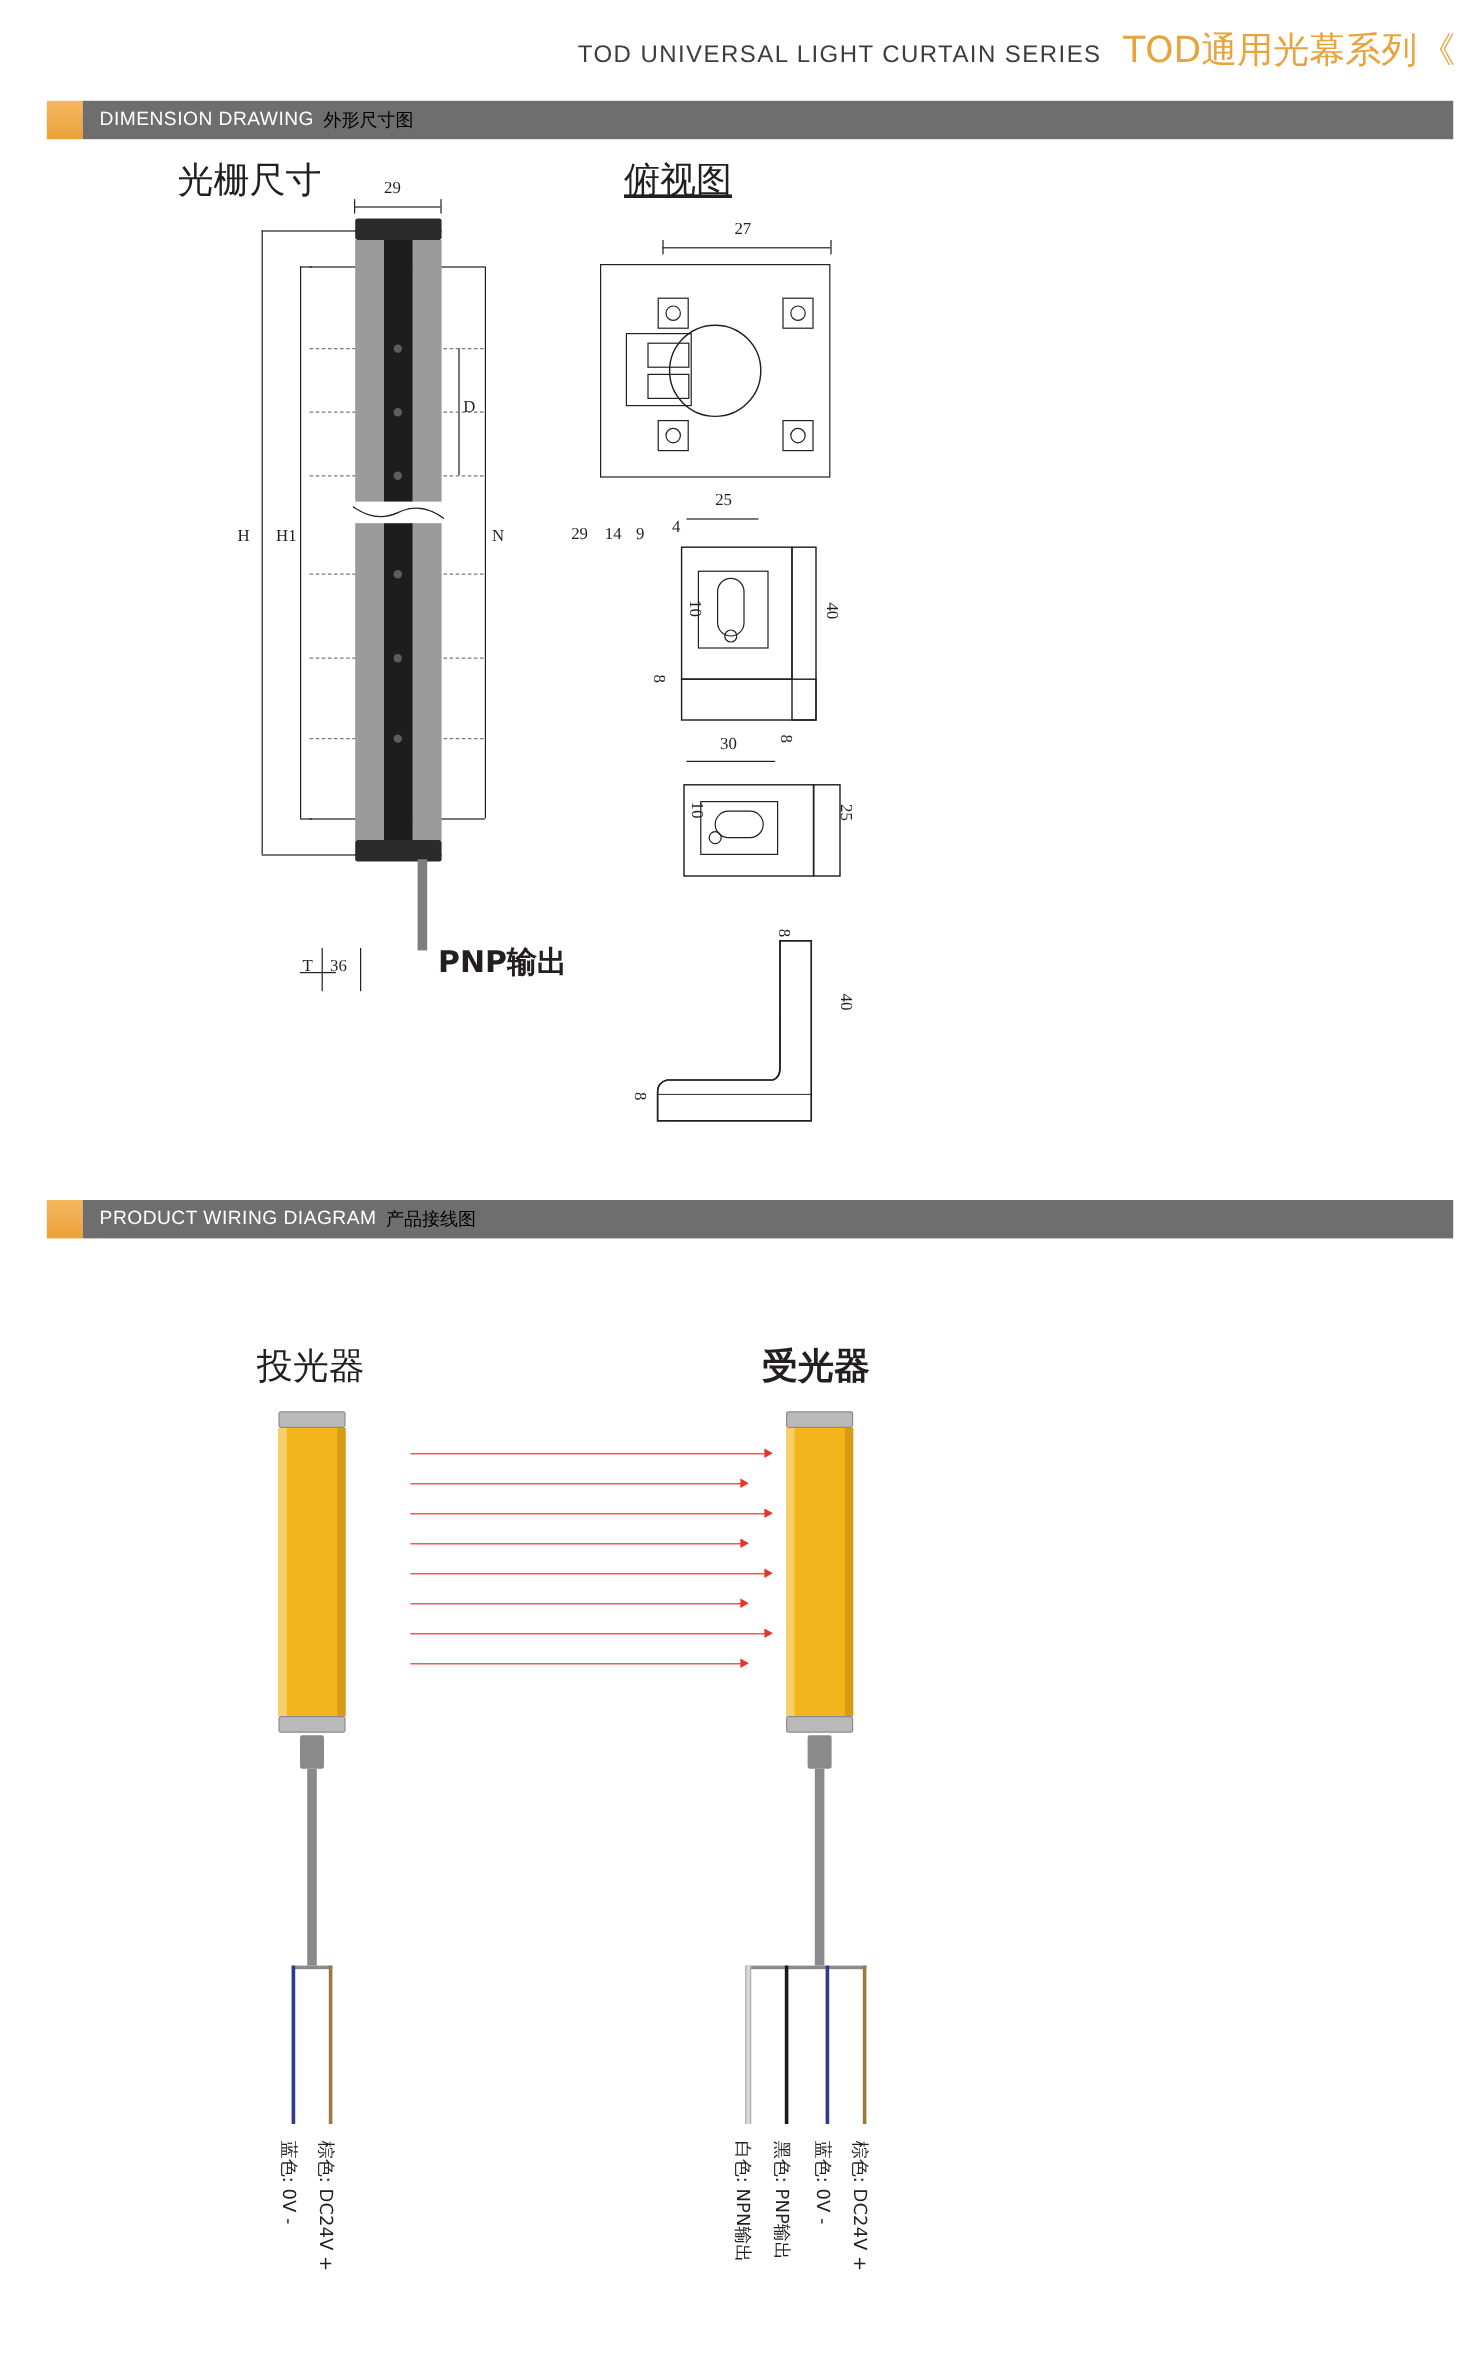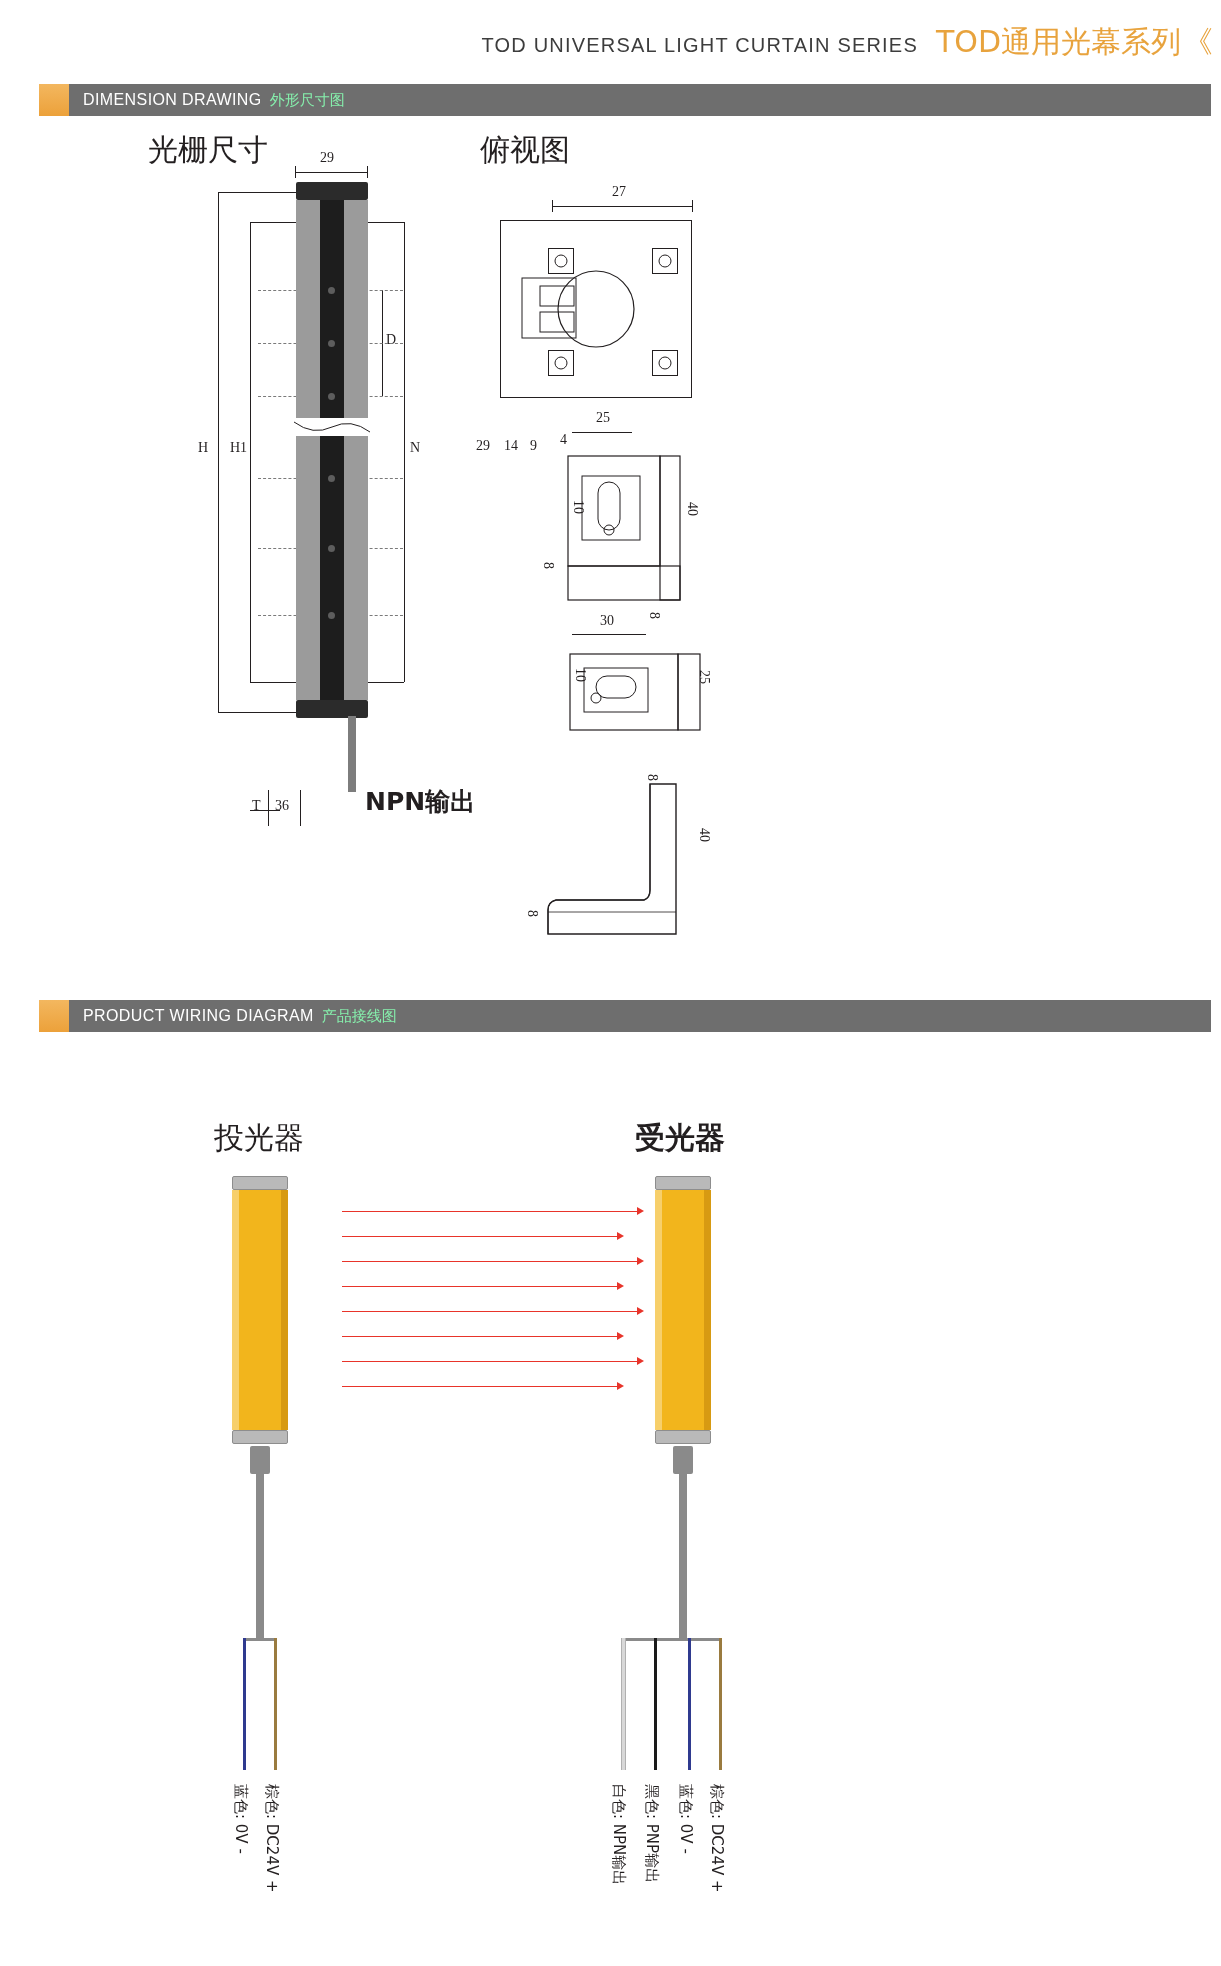--- a/index.html
+++ b/index.html
@@ -72,21 +72,21 @@
     align-items:center;
     padding-left:14px;
     box-sizing:border-box;
   }
   .section-bar .label-en{
     color:#ffffff;
     font-size:16px;
     letter-spacing:.4px;
   }
   .section-bar .label-cn{
-    color:#86efac;
+    color:#000000;
     font-size:15px;
     margin-left:8px;
     font-family:"DejaVu Sans", sans-serif;
   }
 
   
   .cn-title{
     position:absolute;
     font-family:"DejaVu Sans", sans-serif;
     font-size:30px;
@@ -177,22 +177,22 @@
     <div class="tab"></div>
     <div class="barbody">
       <span class="label-en">DIMENSION DRAWING</span>
       <span class="label-cn">外形尺寸图</span>
     </div>
   </div>
 
   <div class="dim-area">
 
     <div class="cn-title" style="left:148px; top:20px;">光栅尺寸</div>
-    <div class="cn-title" style="left:480px; top:20px;">俯视图</div>
-    <div class="cn-title" style="left:365px; top:675px; font-size:25px; font-weight:bold;">NPN输出</div>
+    <div class="cn-title" style="left:520px; top:20px;text-decoration:underline;">俯视图</div>
+    <div class="cn-title" style="left:365px; top:675px; font-size:25px; font-weight:bold;">PNP输出</div>
 
     <div class="dline h" style="left:295px; top:62px; width:72px;"></div>
     <div class="dline v" style="left:295px; top:56px; height:12px;"></div>
     <div class="dline v" style="left:367px; top:56px; height:12px;"></div>
     <div class="dnum" style="left:320px; top:40px;">29</div>
 
     <div class="dline h" style="left:218px; top:82px; width:150px;"></div>
     <div class="dline h" style="left:218px; top:602px; width:150px;"></div>
     <div class="dline v" style="left:218px; top:82px; height:520px;"></div>
     <div class="dnum" style="left:198px; top:330px;">H</div>

